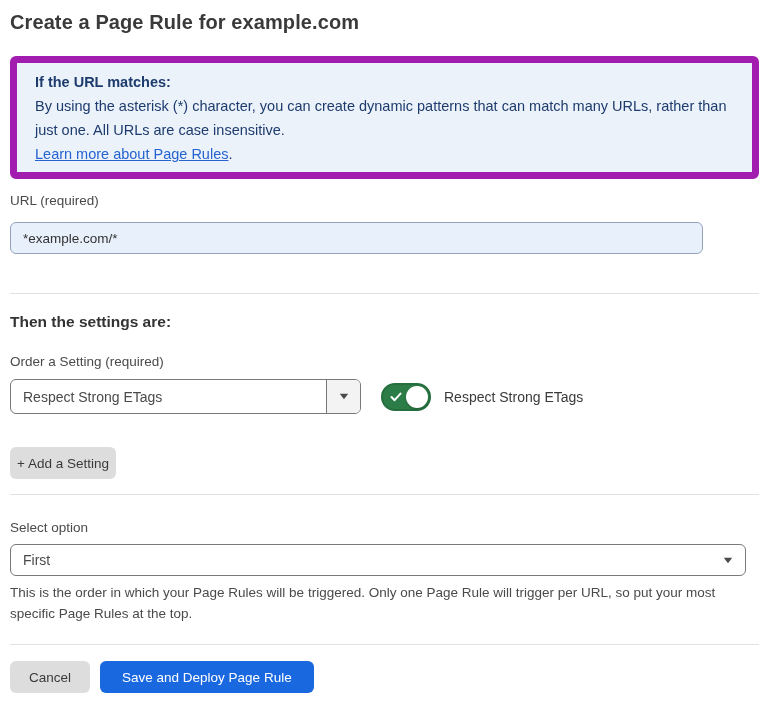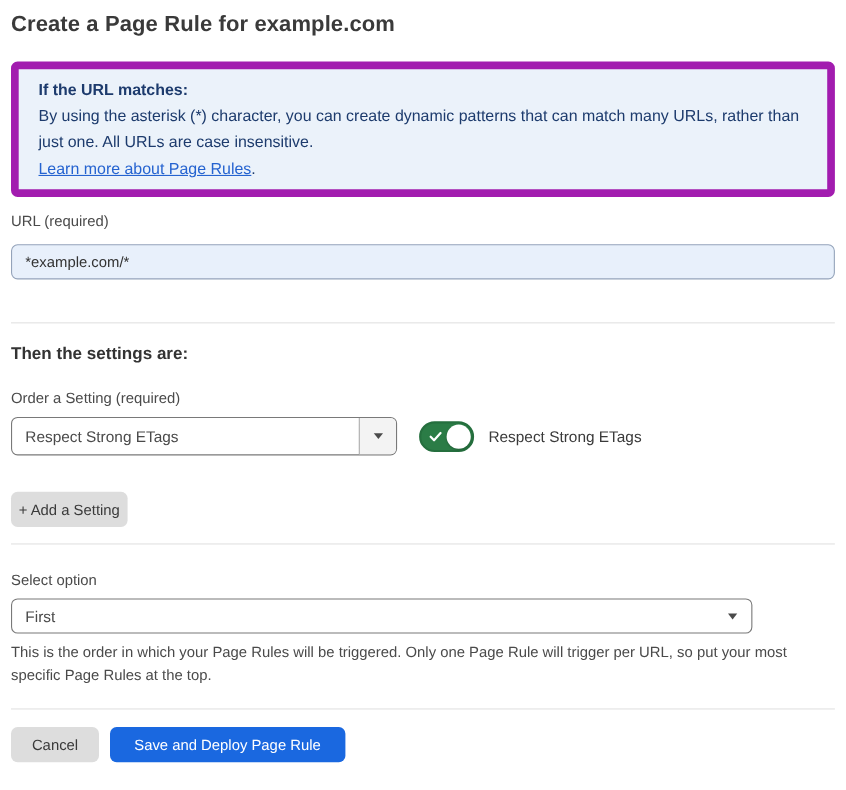--- a/index.html
+++ b/index.html
@@ -43,21 +43,21 @@
     display: block;
     margin-top: 14px;
     font-size: 13.5px;
     line-height: 16px;
     color: #4a4a4a;
   }
 
   .url-input {
     display: block;
     margin-top: 13px;
-    width: 749px;
+    width: 693px;
     height: 32px;
     background: #e8f0fb;
     border: 1px solid #94a3ba;
     border-radius: 6px;
     padding: 0 12px;
     font-size: 13.5px;
     color: #333333;
     font-family: "Liberation Sans", sans-serif;
     outline: none;
   }
@@ -168,21 +168,21 @@
   .btn-gray { background: #dddddd; }
   .btn-blue { background: #1a68e0; color: #ffffff; }
 
   .add-setting-btn {
     margin-top: 33px;
     padding: 0 7px;
   }
 
   .order-select {
     margin-top: 8px;
-    width: 674px;
+    width: 736px;
     height: 32px;
     padding: 0 12px;
     justify-content: space-between;
   }
 
   .help-text {
     margin-top: 6px;
     font-size: 13.5px;
     line-height: 21px;
     color: #4a4a4a;

